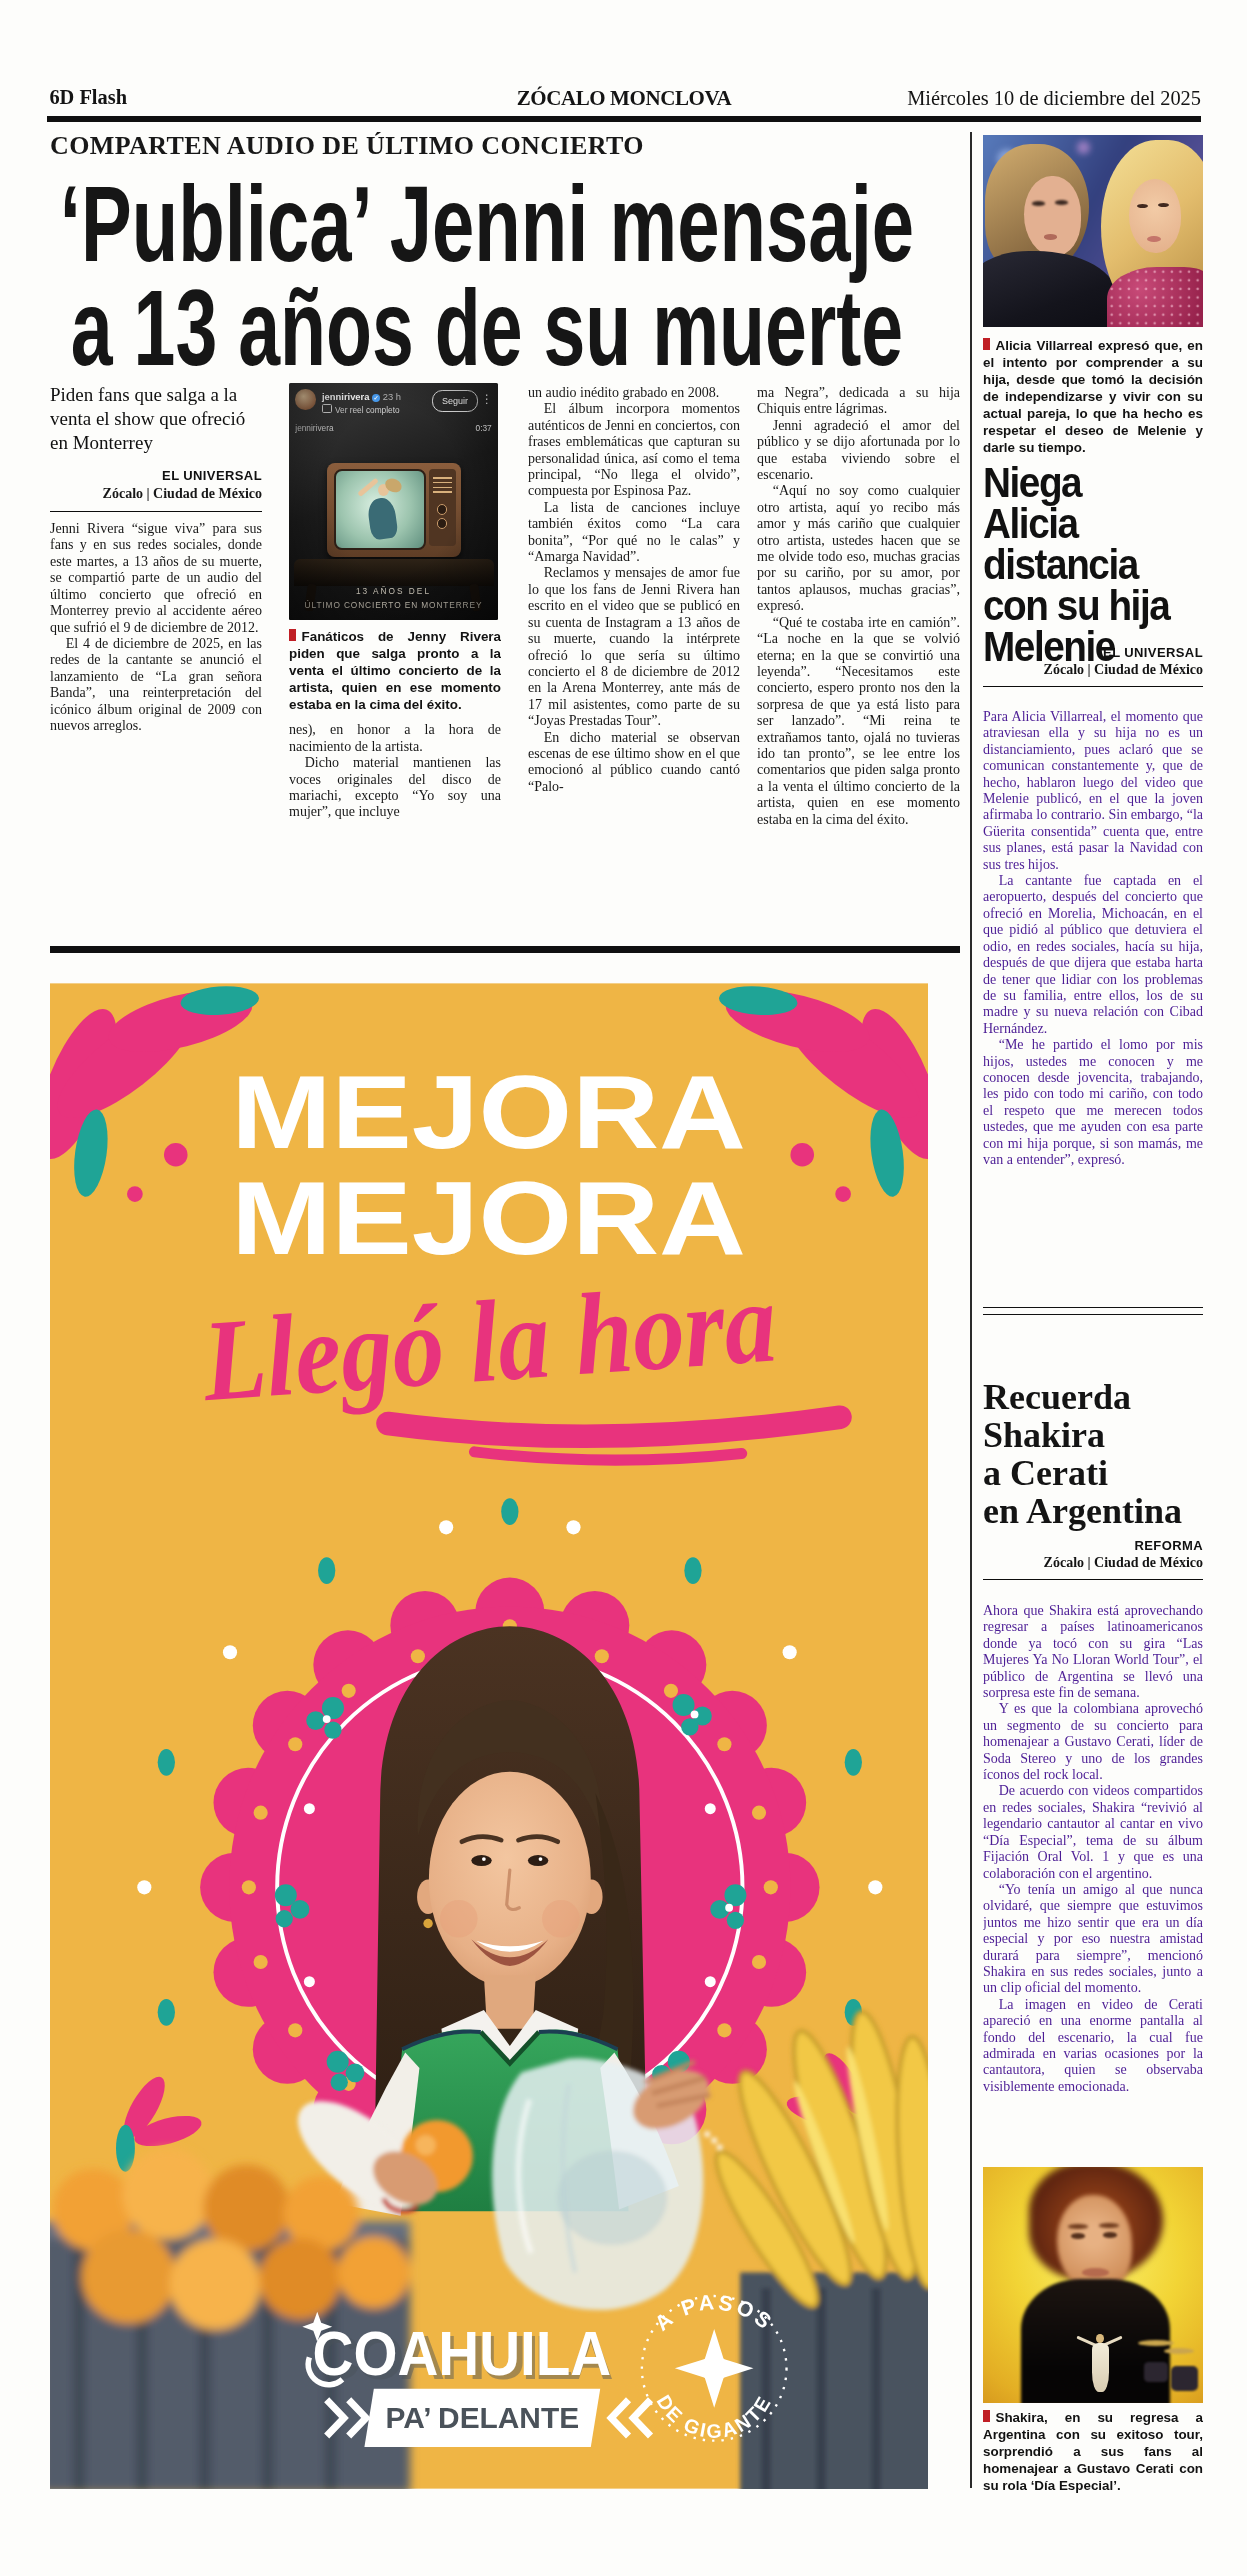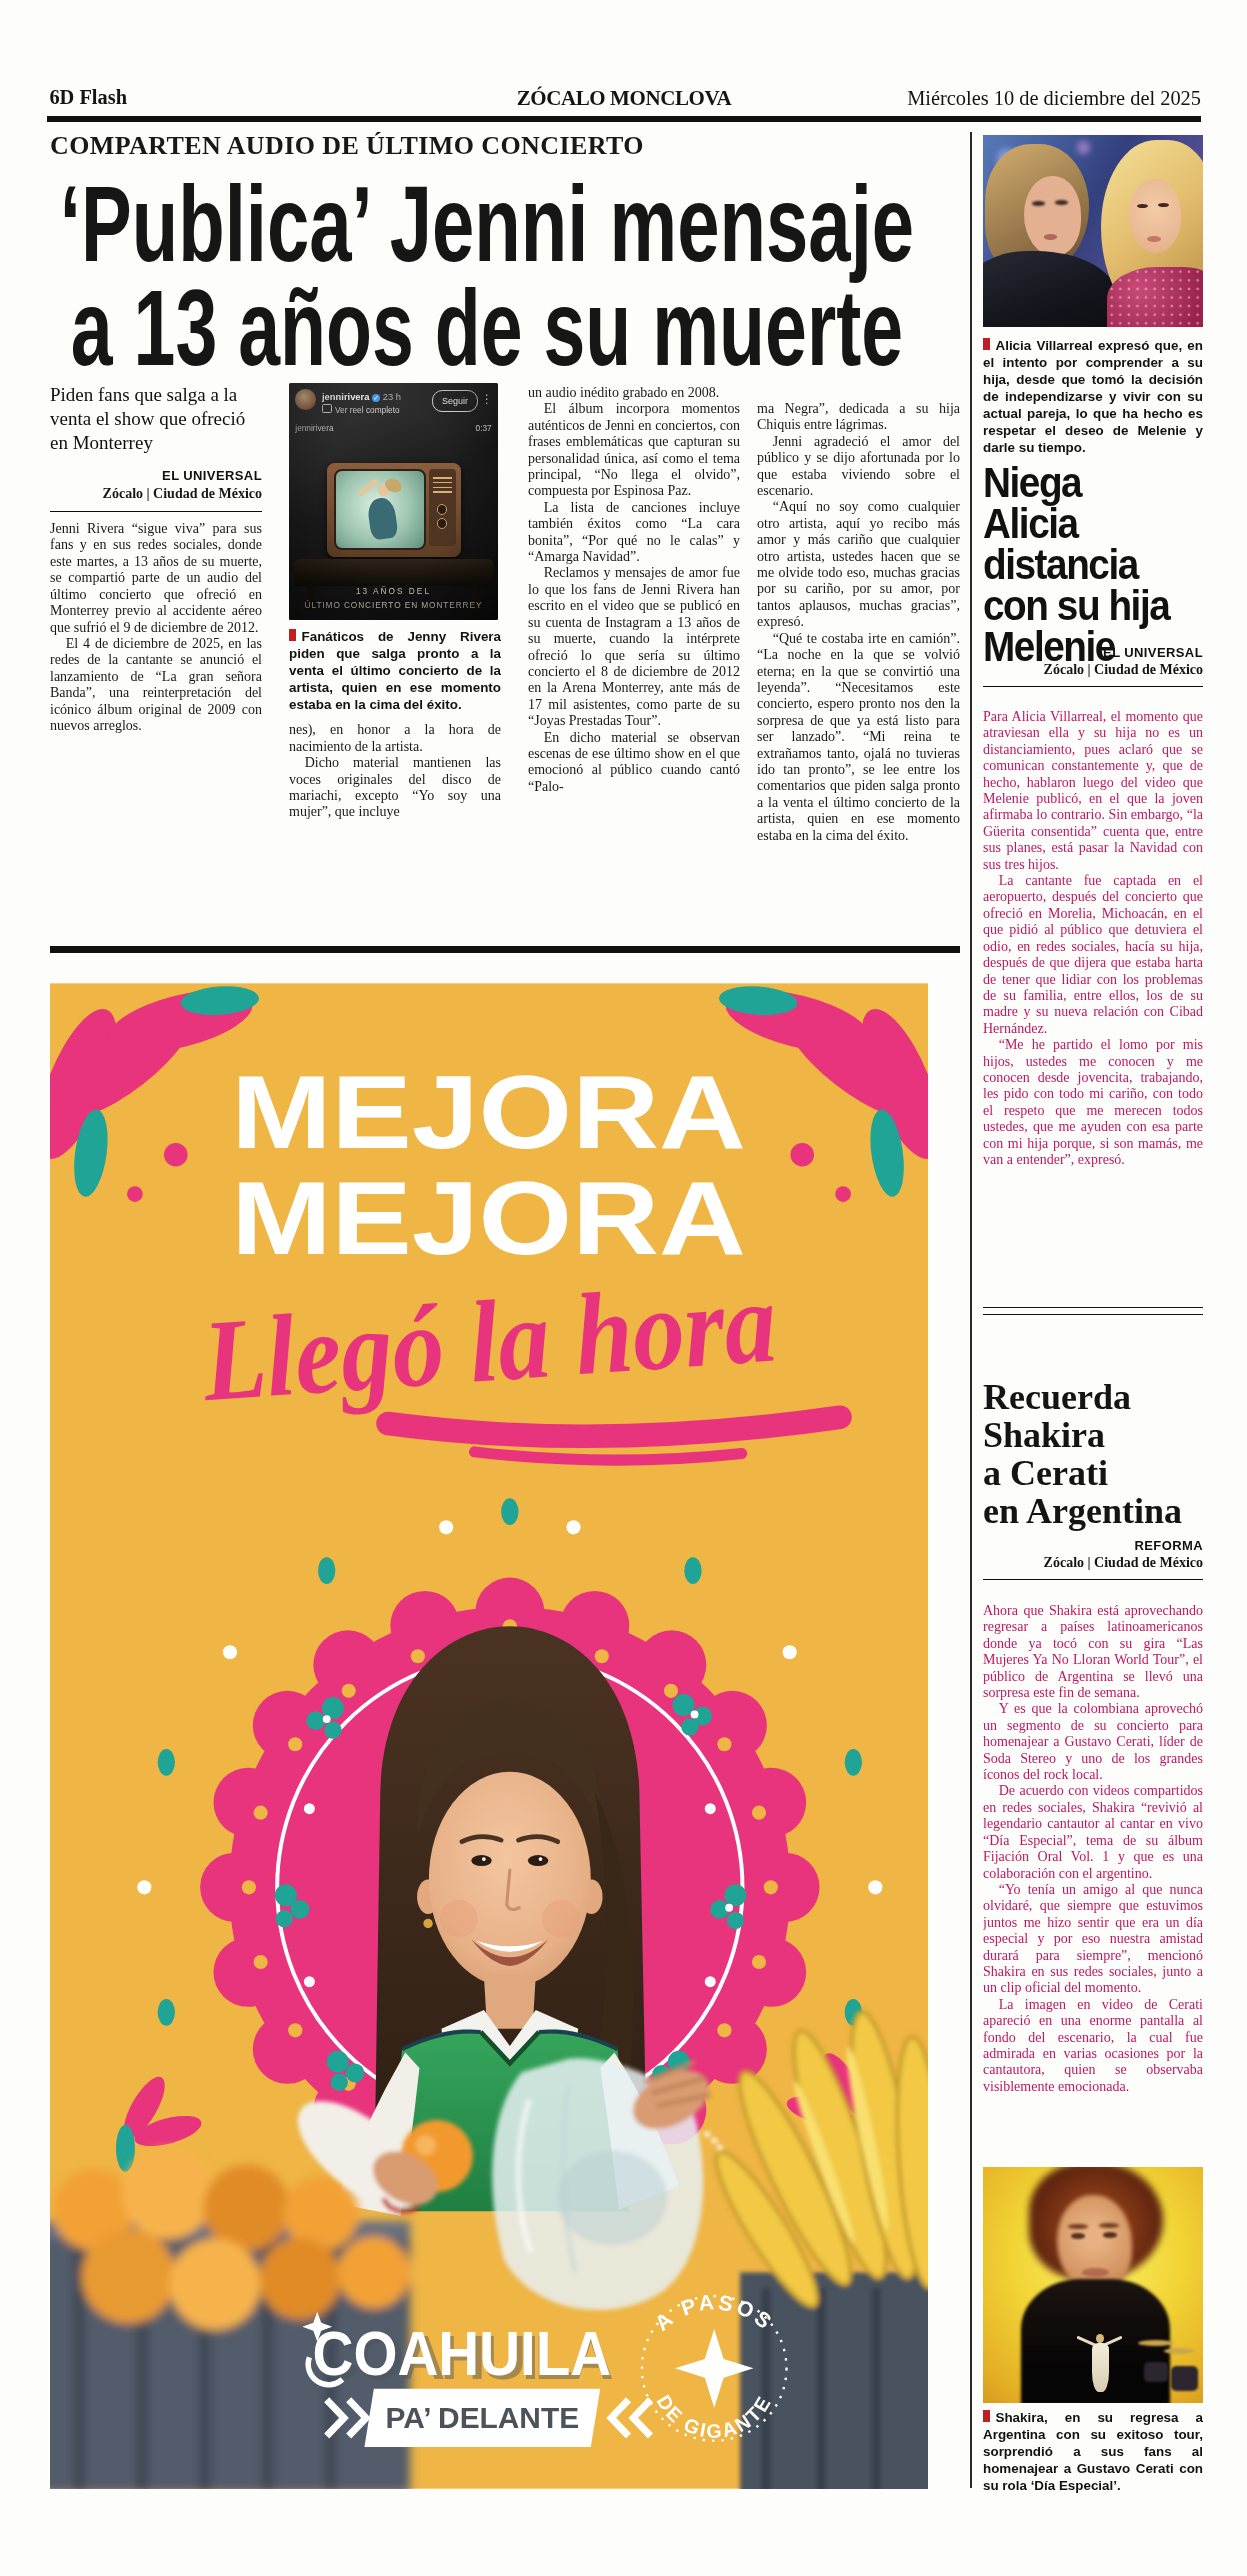--- a/index.html
+++ b/index.html
@@ -17,21 +17,21 @@
   .kicker{position:absolute;left:50px;top:131px;font-family:"Liberation Serif",serif;
           font-weight:700;font-size:26px;letter-spacing:0.4px;color:#181818;}
   .headline-svg{position:absolute;left:46px;top:162px;}
   .big-head{font-family:"Liberation Sans",sans-serif;font-weight:800;fill:#161616;}
 
   .col{position:absolute;top:383px;height:543px;overflow:hidden;text-align:justify;
        font-size:14px;line-height:16.4px;color:#181818;}
   .col1{left:50px;width:212px;}
   .col2{left:289px;width:212px;}
   .col3{left:528px;width:212px;top:385px;}
-  .col4{left:757px;width:203px;top:385px;margin-top:16px;}
+  .col4{left:757px;width:203px;top:385px;}
 
   .subhead{font-size:19px;line-height:24px;text-align:left;color:#101010;margin-bottom:12.6px;}
   .byline{margin-bottom:9.4px;border-bottom:1.6px solid #0c0c0c;padding-bottom:7.9px;text-align:right;}
   .byline .src{font-family:"Liberation Sans",sans-serif;font-weight:700;font-size:13px;letter-spacing:0.4px;color:#111;}
   .byline .loc{font-size:14px;margin-top:2.4px;font-weight:bold;}
 
   .bp{margin:0;text-indent:15.7px;}
   .bp.first{text-indent:0;}
 
   .caption{font-family:"Liberation Sans",sans-serif;font-weight:700;font-size:13.4px;
@@ -77,21 +77,21 @@
   
   .vdivider{position:absolute;left:970px;top:132px;width:1.6px;height:2356px;background:#2a2a2a;}
   .main-bottom-rule{position:absolute;left:50px;top:946px;width:910px;height:7px;background:#101010;}
   .double-rule{position:absolute;left:983px;top:1307px;width:220px;height:6.3px;border-top:1.6px solid #111;border-bottom:1.6px solid #111;}
 
   
   .sb{position:absolute;left:983px;width:220px;}
   .sb-head1{top:462px;font-family:"Liberation Sans",sans-serif;font-weight:800;font-size:43px;line-height:41px;color:#111;}
   .sb-head1 span{display:block;transform:scaleX(.9);transform-origin:0 50%;letter-spacing:-1.6px;}
   .sb-head2{top:1378px;font-size:36px;line-height:38px;font-weight:700;color:#141414;}
-  .sb-body{text-align:justify;font-size:14px;line-height:16.4px;overflow:hidden;color:#be185d;}
+  .sb-body{text-align:justify;font-size:14px;line-height:16.4px;overflow:hidden;color:#4c1d95;}
 
   
   .photo-alicia{top:135px;height:192px;overflow:hidden;position:absolute;background:#33407e;}
   .ap-bg{position:absolute;inset:-7.9px;filter:blur(4.7px);
          background:linear-gradient(120deg,#5a7fc0 0%,#33407e 45%,#7a5fae 100%);}
   .ap-dot{position:absolute;border-radius:50%;filter:blur(3.1px);}
   .ap-hairL{position:absolute;left:1.6px;top:9.4px;width:104px;height:132px;border-radius:48% 52% 58% 42%;
             background:linear-gradient(150deg,#c8a469 10%,#8a6b42 70%,#5f472b);}
   .ap-faceL{position:absolute;left:41px;top:41px;width:57px;height:80px;border-radius:50% 50% 46% 54%;
             background:radial-gradient(circle at 45% 40%,#ecc1a0,#dda араб 80%,#d9a684);background-color:#e3b091;}

